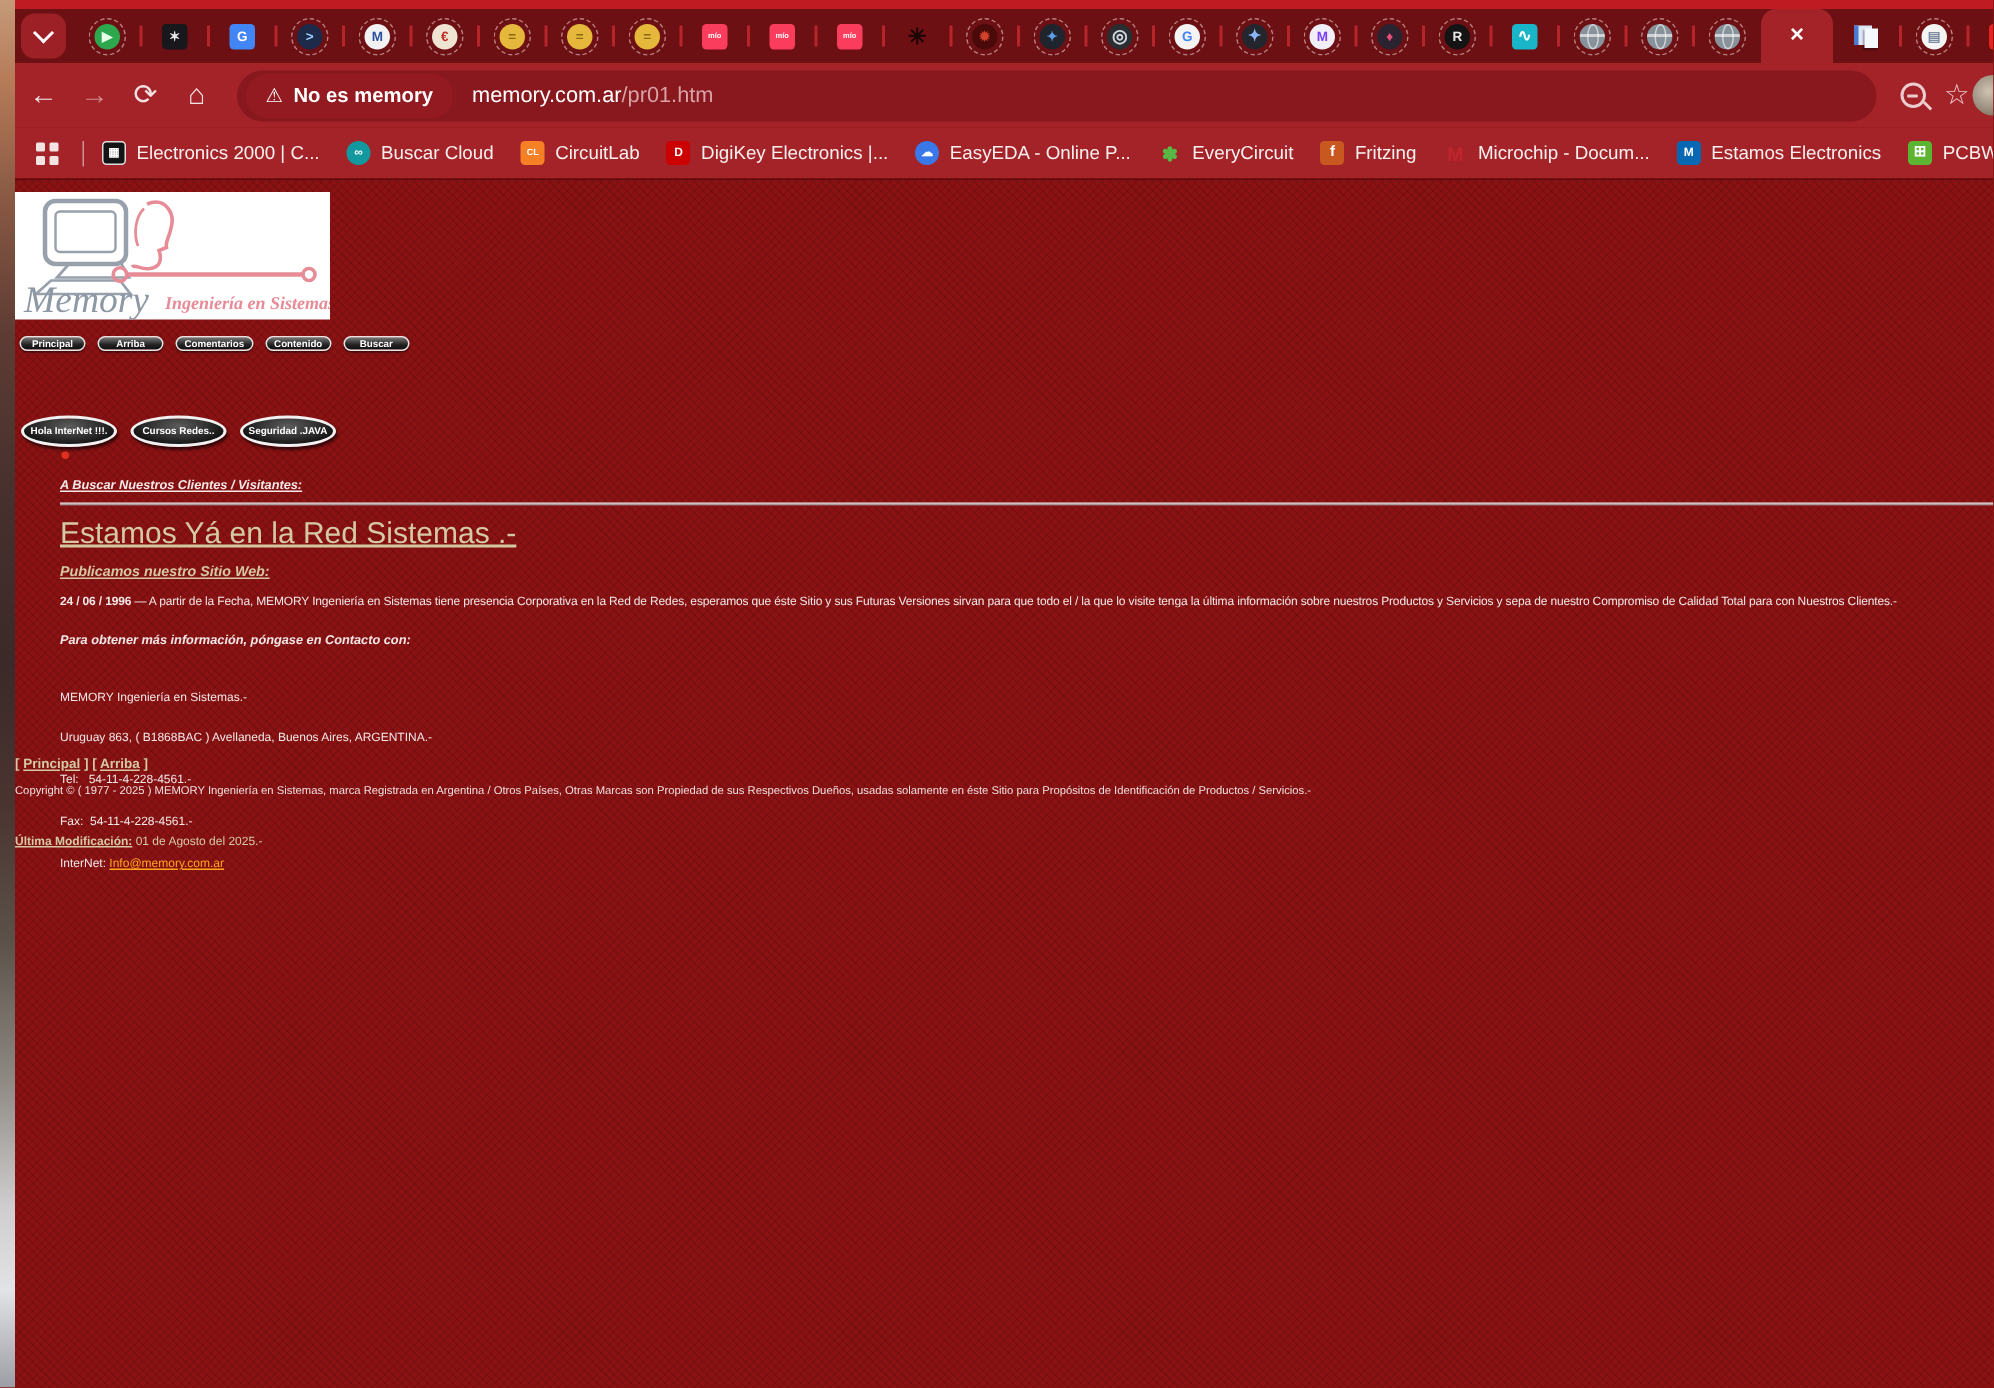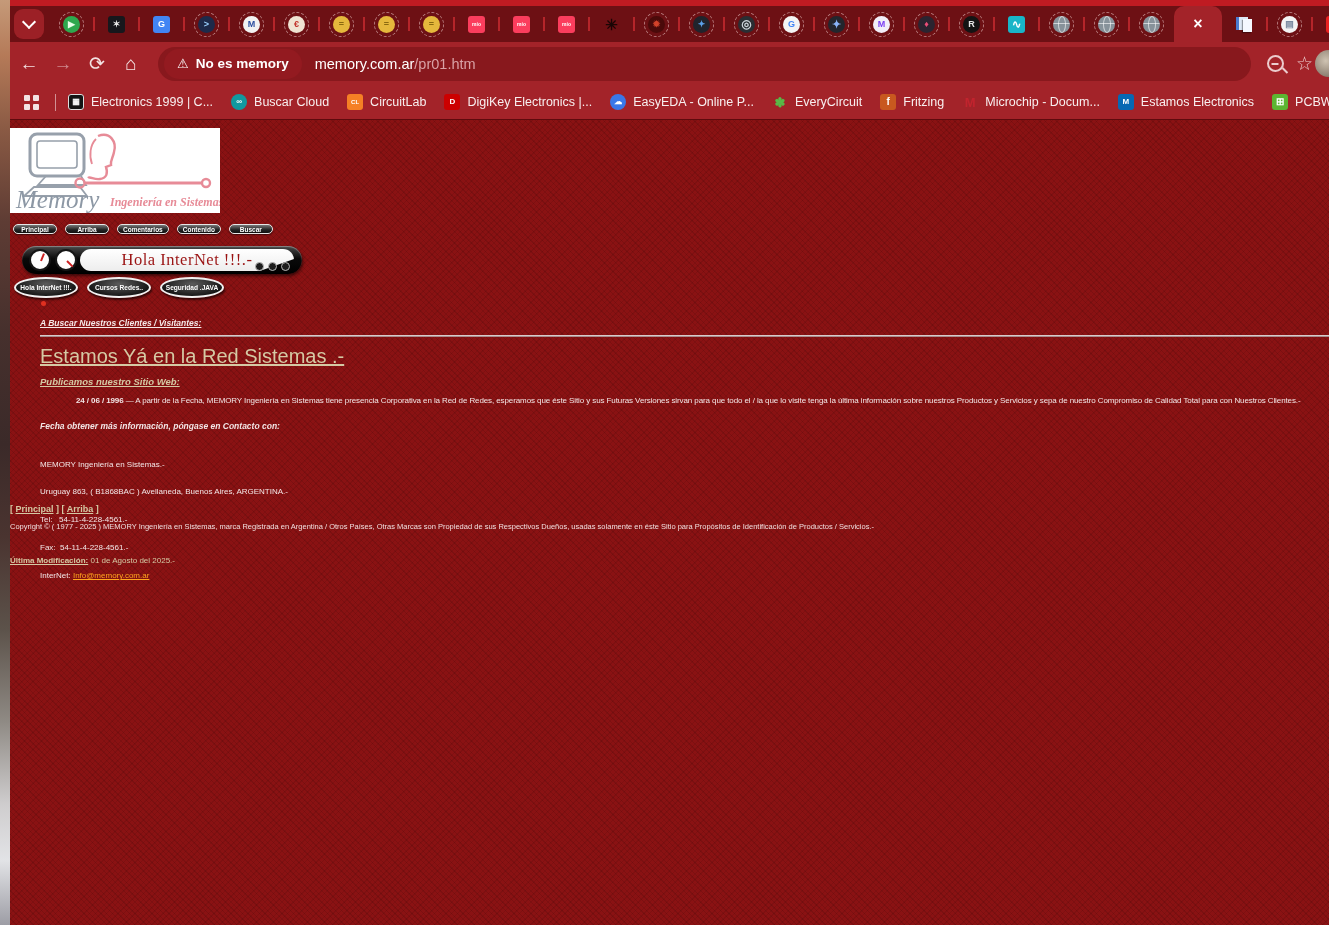--- a/index.html
+++ b/index.html
@@ -101,21 +101,21 @@
     border:2px solid #f1f1f1;color:#fff;font-size:6.6px;font-weight:bold;display:flex;align-items:center;
     justify-content:center;box-shadow:1px 2px 2px rgba(0,0,0,.6);box-sizing:border-box;white-space:nowrap;}
   .reddot{left:31px;top:181px;width:5px;height:5px;border-radius:50%;background:#e03020;}
 
   .greeting{left:30px;top:198px;font-size:8.5px;font-weight:bold;font-style:italic;color:#f6e9e9;
     text-decoration:underline;}
   .hrline{left:30px;right:0;top:215px;height:2px;background:linear-gradient(#f2e8e8,#8d6f6f);}
   .headline{left:30px;top:225px;font-size:20px;color:#d5c9a4;text-decoration:underline;white-space:nowrap;}
   .subhead{left:30px;top:256px;font-size:9.5px;font-weight:bold;font-style:italic;color:#d5c9a4;text-decoration:underline;text-align:center;}
   .para{left:30px;right:20px;top:276px;font-size:8px;letter-spacing:-.1px;color:#f3e6e6;white-space:nowrap;overflow:hidden;}
-  .para b{font-size:8px;margin-left:36px;}
+  .para b{font-size:8px;}
   .contactintro{left:30px;top:301px;font-size:8.5px;font-weight:bold;font-style:italic;color:#f3e6e6;}
   .contact{left:30px;top:321px;font-size:8px;font-weight:normal;color:#f3e6e6;line-height:9.3px;white-space:pre;}
   .lnk{color:#ffa51e;text-decoration:underline;}
   .ftlinks{left:0;top:384px;font-size:9px;font-weight:bold;color:#d5c9a4;}
   .ftlinks a{color:#d5c9a4;text-decoration:underline;}
   .ftmail{left:0;top:403px;font-size:7.5px;color:#f0dede;line-height:8.8px;}
   .lastmod{left:0;top:436px;font-size:8px;color:#d5c9a4;}
   .lastmod .lbl{font-weight:bold;text-decoration:underline;}
   a{cursor:pointer;}
 </style>
@@ -245,21 +245,21 @@
     <span class="apps">
         <i></i>
         <i></i>
         <i></i>
         <i></i>
       </span>
     <span class="bmdiv"></span>
     <div style="display:flex;align-items:center;">
         <div class="bm">
           <span class="bicon" style="background: rgb(20, 20, 20); color: rgb(255, 255, 255); border: 1px solid rgb(222, 222, 222);">▦</span>
-          <span class="blabel">Electronics 1999 | C...</span>
+          <span class="blabel">Electronics 2000 | C...</span>
         </div>
         <div class="bm">
           <span class="bicon round" style="background: rgb(18, 153, 159); color: rgb(255, 255, 255);">∞</span>
           <span class="blabel">Buscar Cloud</span>
         </div>
         <div class="bm">
           <span class="bicon" style="background: rgb(245, 128, 37); color: rgb(255, 255, 255); font-size: 6px;">CL</span>
           <span class="blabel">CircuitLab</span>
         </div>
         <div class="bm">
@@ -312,48 +312,36 @@
     </div>
 
     <div class="abs navrow">
       <div class="pillbtn">Principal</div>
       <div class="pillbtn">Arriba</div>
       <div class="pillbtn">Comentarios</div>
       <div class="pillbtn">Contenido</div>
       <div class="pillbtn">Buscar</div>
     </div>
 
-    <div class="abs banner">
-      <span class="gauge g1"></span>
-      <span class="gauge g2"></span>
-      <div class="bannerwhite">
-        <span class="bannertext">Hola InterNet !!!.-</span>
-      </div>
-      <span class="bannerdots">
-          <i></i>
-          <i></i>
-          <i></i>
-        </span>
-    </div>
 
     <div class="abs ovalrow">
       <div class="oval">Hola InterNet !!!.</div>
       <div class="oval">Cursos Redes..</div>
       <div class="oval">Seguridad .JAVA</div>
     </div>
     <div class="abs reddot"></div>
 
     <div class="abs greeting">A Buscar Nuestros Clientes / Visitantes:</div>
     <div class="abs hrline"></div>
     <div class="abs headline">Estamos Yá en la Red Sistemas .-</div>
     <div class="abs subhead">Publicamos nuestro Sitio Web:</div>
 
     <div class="abs para"><b>24 / 06 / 1996</b><span> — A partir de la Fecha, MEMORY Ingeniería en Sistemas tiene presencia Corporativa en la Red de Redes, esperamos que éste Sitio y sus Futuras Versiones sirvan para que todo el / la que lo visite tenga la última información sobre nuestros Productos y Servicios y sepa de nuestro Compromiso de Calidad Total para con Nuestros Clientes.-</span></div>
 
-    <div class="abs contactintro">Fecha obtener más información, póngase en Contacto con:</div>
+    <div class="abs contactintro">Para obtener más información, póngase en Contacto con:</div>
 
     <div class="abs contact">
       <div>MEMORY Ingeniería en Sistemas.-</div>
       <div>Uruguay 863, ( B1868BAC ) Avellaneda, Buenos Aires, ARGENTINA.-</div>
       <div>Tel:   54-11-4-228-4561.-</div>
       <div>Fax:  54-11-4-228-4561.-</div>
       <div><span>InterNet: </span><a class="lnk">Info@memory.com.ar</a></div>
     </div>
 
     <div class="abs ftlinks"><span>[ </span><a>Principal</a><span> ]</span> <span>[ </span><a>Arriba</a><span> ]</span></div>

